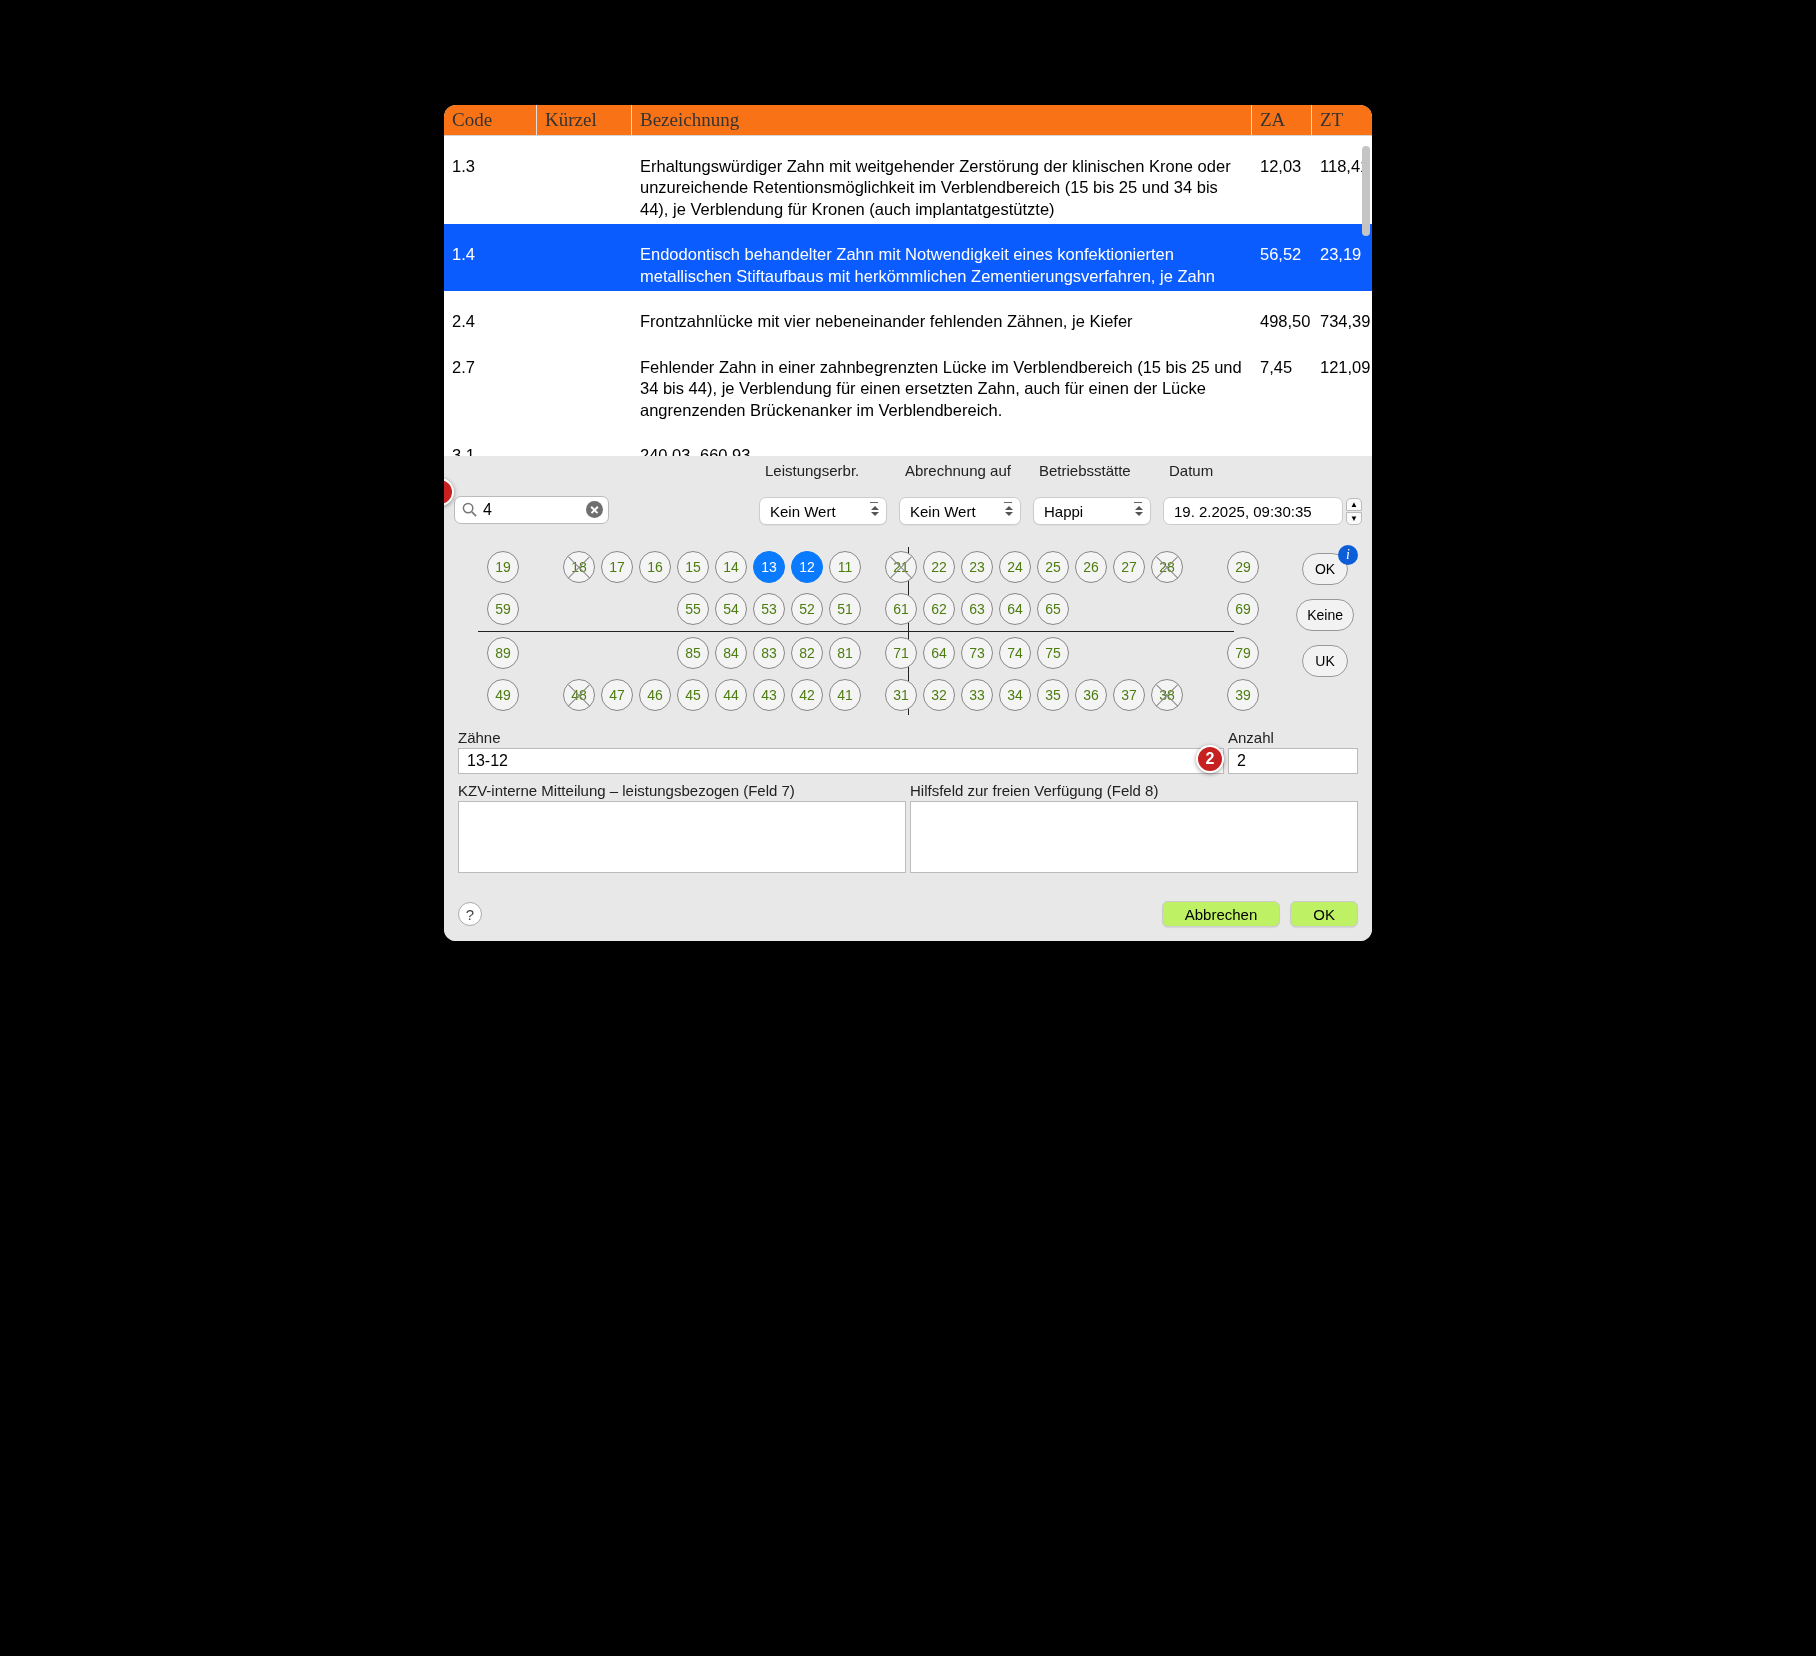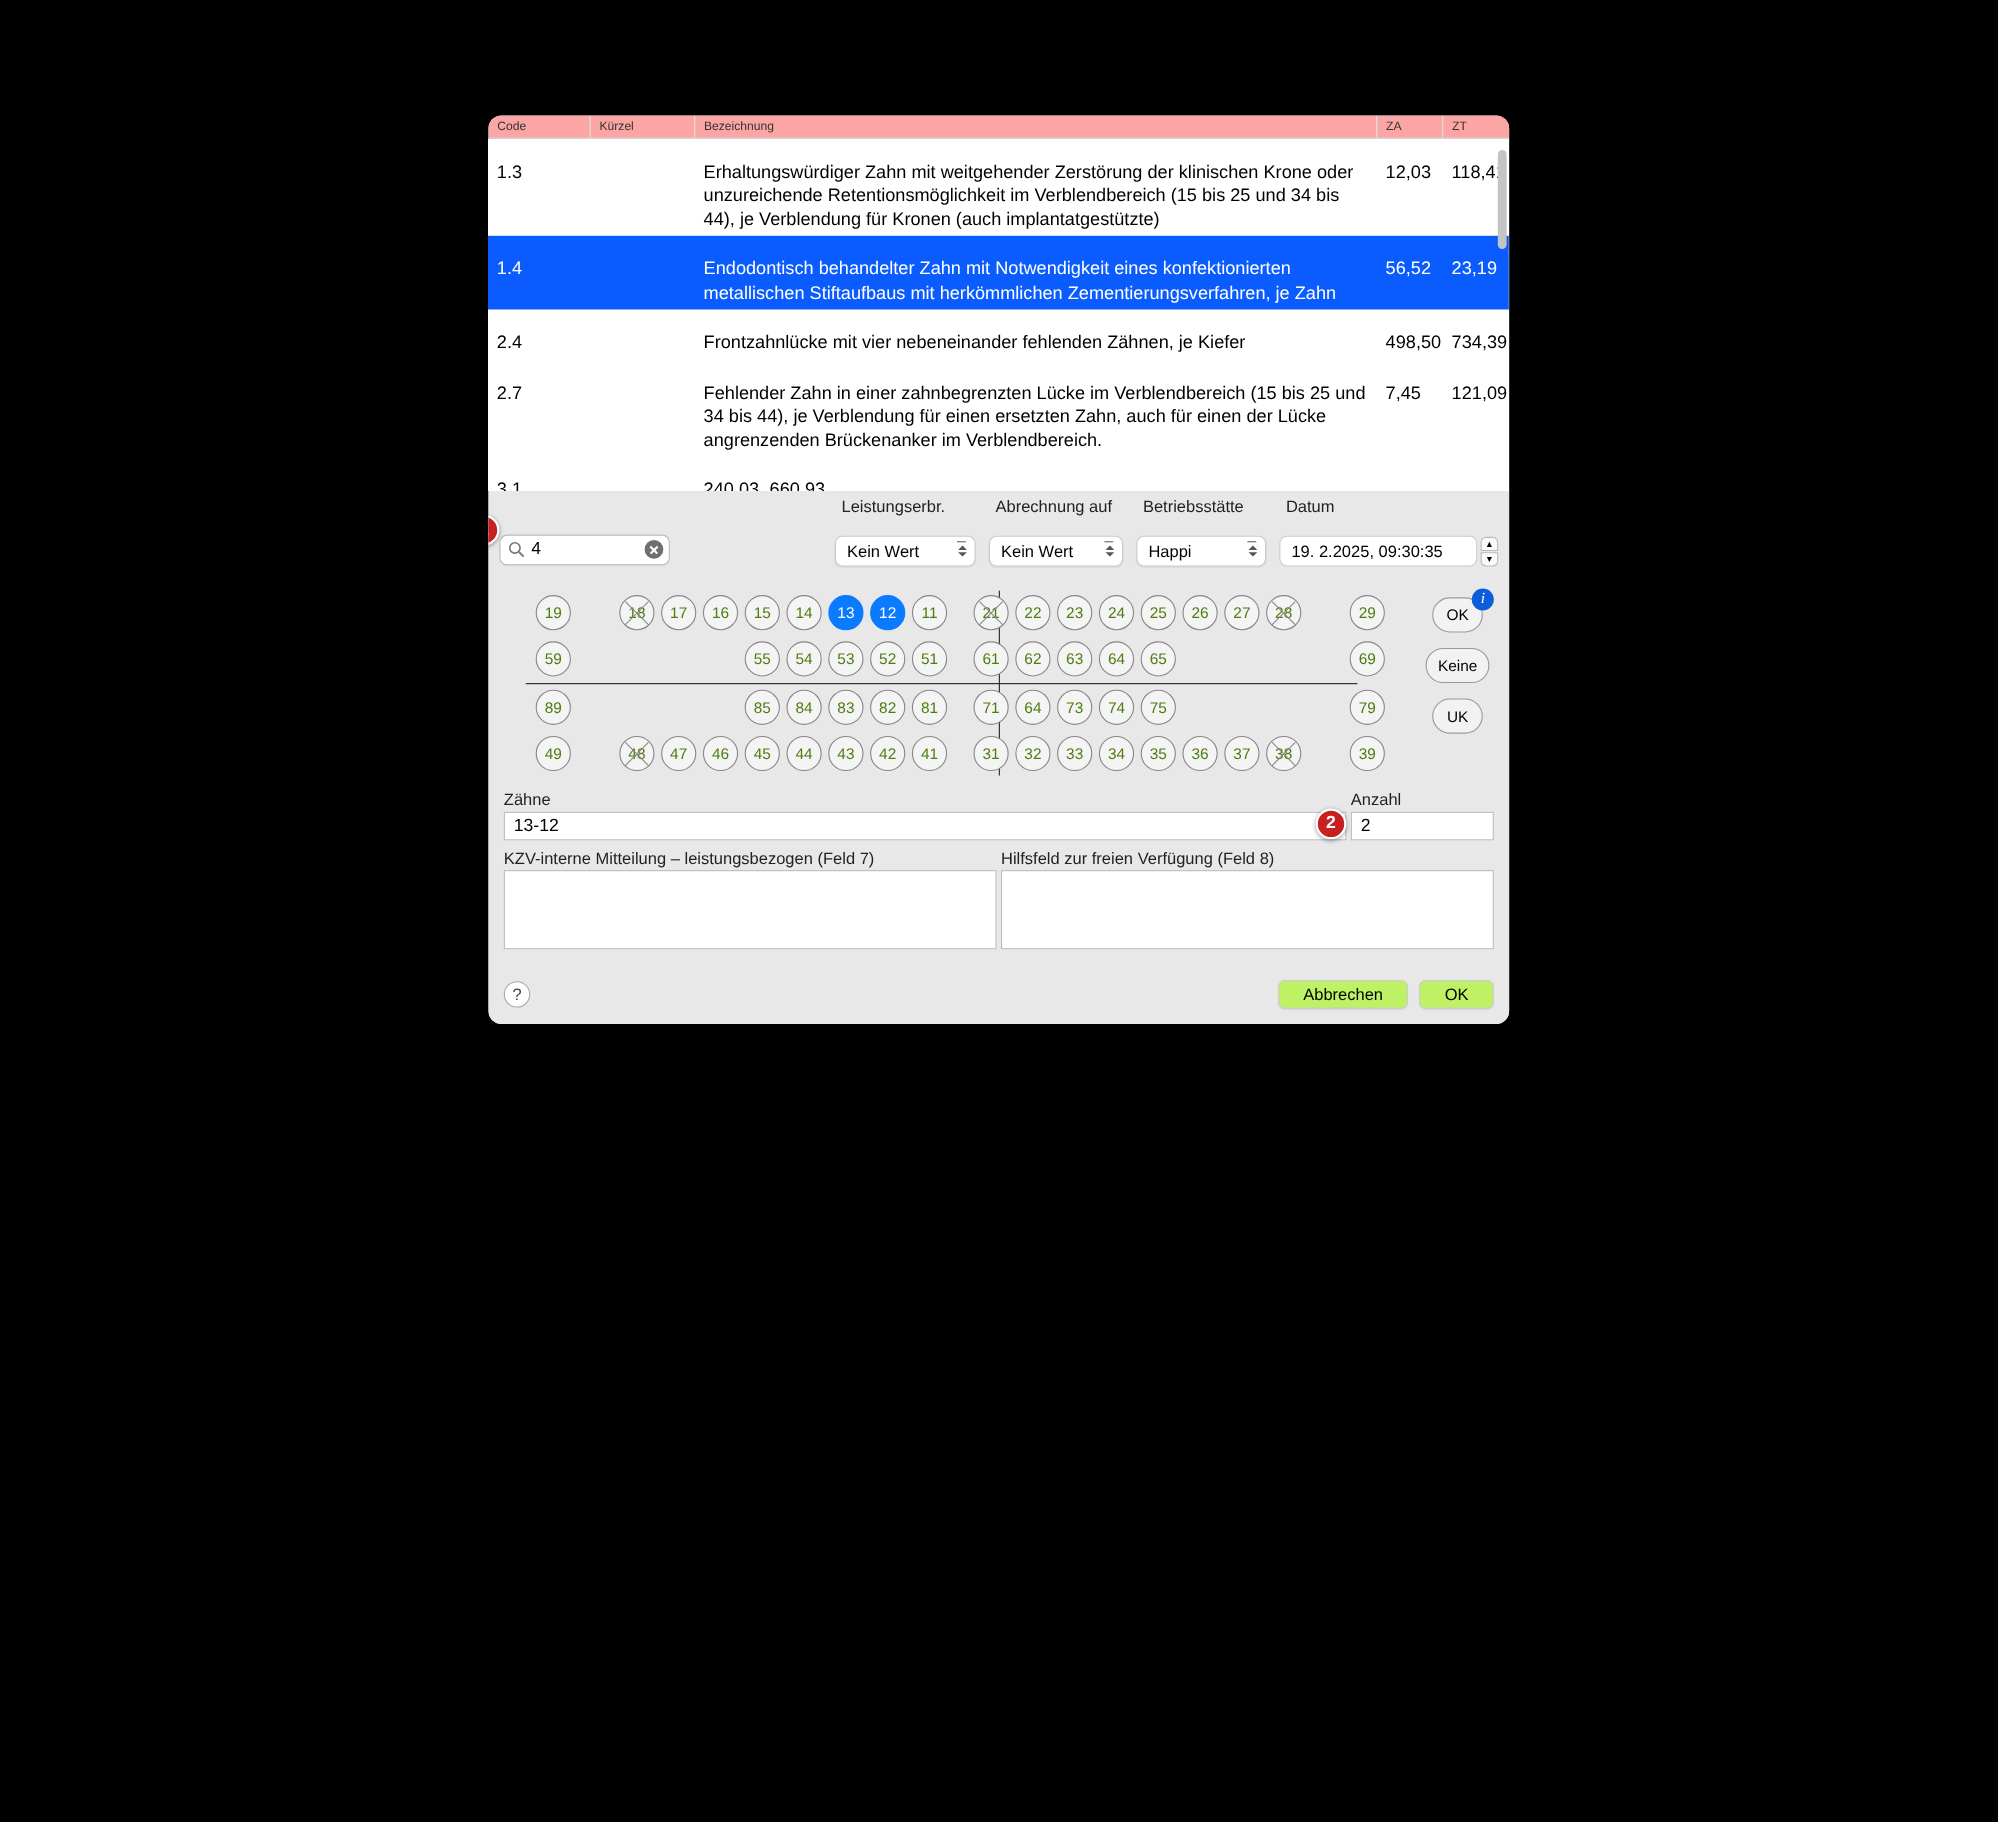--- a/index.html
+++ b/index.html
@@ -16,24 +16,25 @@
 .window {
   width: 928px;
   background: #ededed;
   border-radius: 12px;
   overflow: hidden;
   box-shadow: 0 30px 80px rgba(0,0,0,0.6);
   position: relative;
 }
 .table-header {
   display: flex;
-  background: #fca5a5;
+  background: #f97316;
   border-bottom: 1px solid #d4d4d4;
-  font-size: 11px;
+  font-size: 19px;
   color: #333;
+  font-family: Liberation Serif, serif;
 }
 .table-header > div {
   padding: 4px 8px;
   border-right: 1px solid #e0e0e0;
 }
 .col-code { width: 93px; }
 .col-kuerzel { width: 95px; }
 .col-bez { flex: 1; }
 .col-za { width: 60px; }
 .col-zt { width: 60px; border-right: none !important; }

